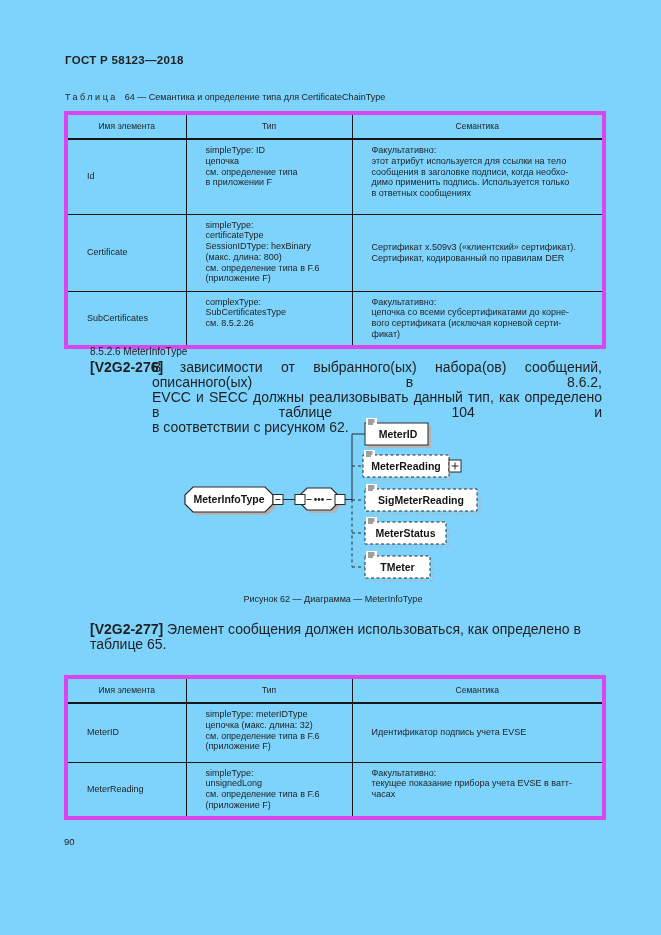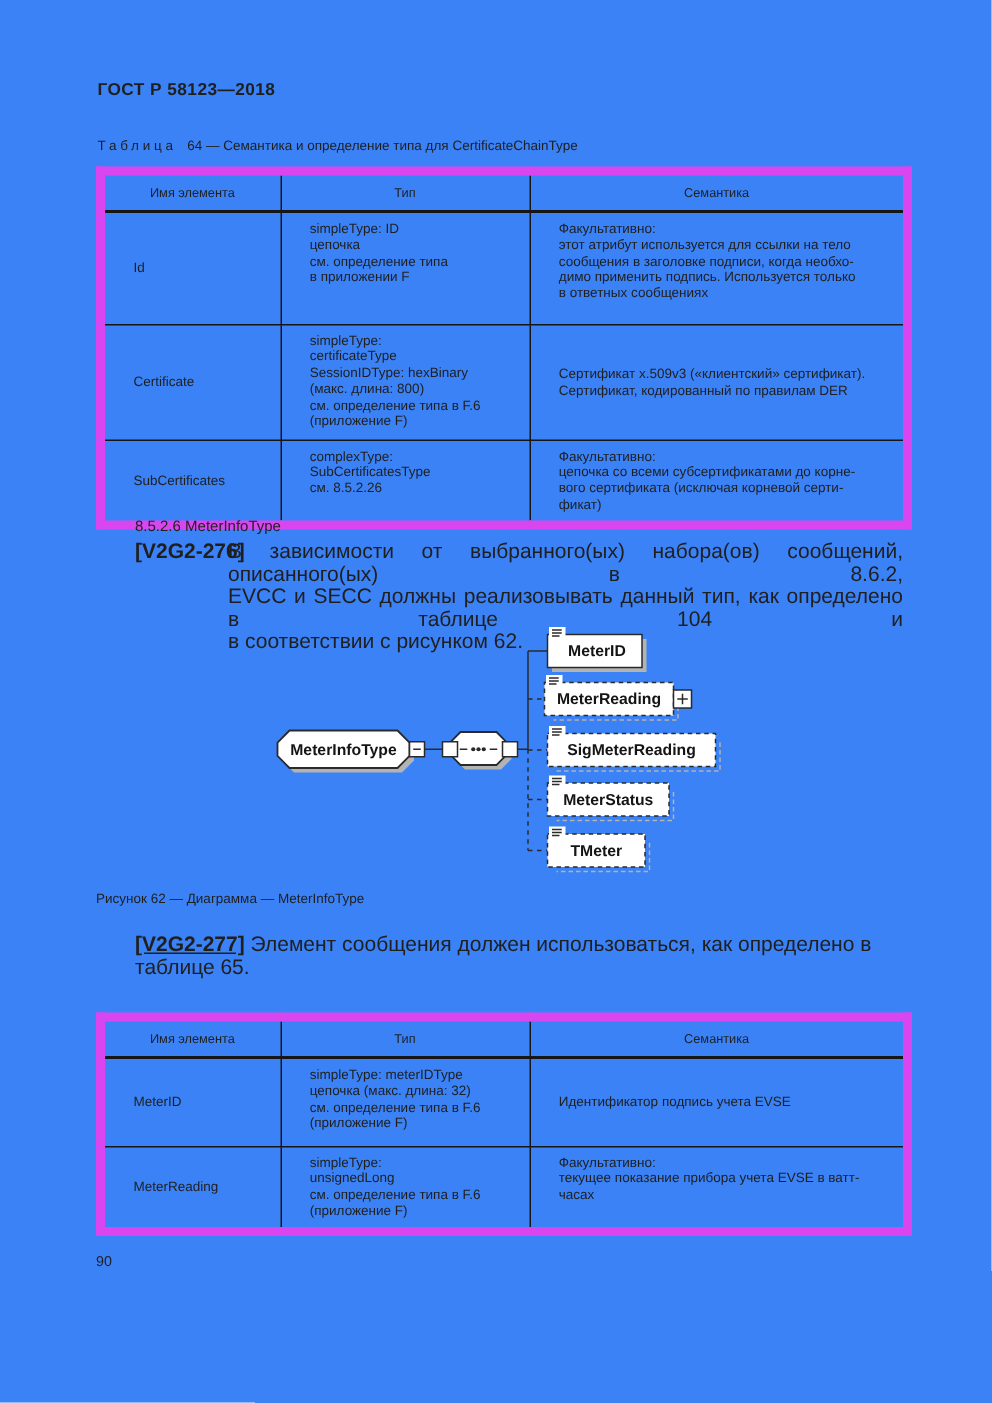--- a/index.html
+++ b/index.html
@@ -1,34 +1,34 @@
 <!DOCTYPE html>
 <html><head>
 <meta charset="utf-8">
 <style>
   html,body { margin:0; padding:0; background:#e8e8e8; }
   .page {
     position:relative; width:661px; height:935px; margin:0 auto;
-    background:#3b82f6; overflow:hidden;
+    background:#7dd3fc; overflow:hidden;
     font-family:"Liberation Sans", sans-serif; color:#1f1f1f;
   }
   .doc-header {
     position:absolute; left:65px; top:54px;
     font-size:11.5px; font-weight:bold; letter-spacing:.3px;
   }
   .tbl-caption { position:absolute; font-size:9px; white-space:nowrap; }
   .cap64 { left:65px; top:92px; }
   .cap65 { left:65px; top:651px; }
   .cap-word { letter-spacing:2.5px; margin-right:7px;margin-top:20px; }
 
   table.gtable {
     position:absolute; left:64px; width:538px;
     border-collapse:collapse; table-layout:fixed;
     font-size:9px; line-height:1.2; color:#1f1f1f;
-    border:6px solid #d946ef;
+    border:4px solid #d946ef;
   }
   .t64 { top:111px; }
   .t65 { top:675px; }
   .gtable th {
     border:1px solid #161616; border-bottom:2px solid #161616;
     font-weight:normal; font-size:8.5px; text-align:center;
     vertical-align:middle; height:19px; padding:2px 4px;
   }
   .gtable td {
     border:1px solid #161616; vertical-align:top;
@@ -43,25 +43,25 @@
   .t64 tr.r2 td.csem, .t65 tr.r1 td.csem { vertical-align:middle; }
 
   .section-heading { position:absolute; left:90px; top:346px; font-size:10px; }
 
   .para { position:absolute; font-size:14px; line-height:15px; }
   .p276 { left:90px; top:360px; width:512px; }
   .p276 .plabel { position:absolute; left:0; top:0; font-weight:bold; }
   .p276 .ptext { margin-left:62px; }
   .jline { text-align:justify; text-align-last:justify; }
   .p277 { left:90px; top:622px; width:512px; }
-  .p277 .plabel { font-weight:bold;text-decoration:underline; }
+  .p277 .plabel { font-weight:bold; }
 
   .fig-caption {
     position:absolute; left:64px; top:594px; width:538px;
-    font-size:9px;
+    text-align:center; font-size:9px;
   }
 
   .diagram { position:absolute; left:170px; top:415px; }
   .diagram text {
     font-family:"Liberation Sans", sans-serif;
     font-weight:bold; font-size:10.5px; fill:#141414; text-anchor:middle;
   }
 
   .page-number { position:absolute; left:64px; top:836px; font-size:9.5px; }
 </style>

